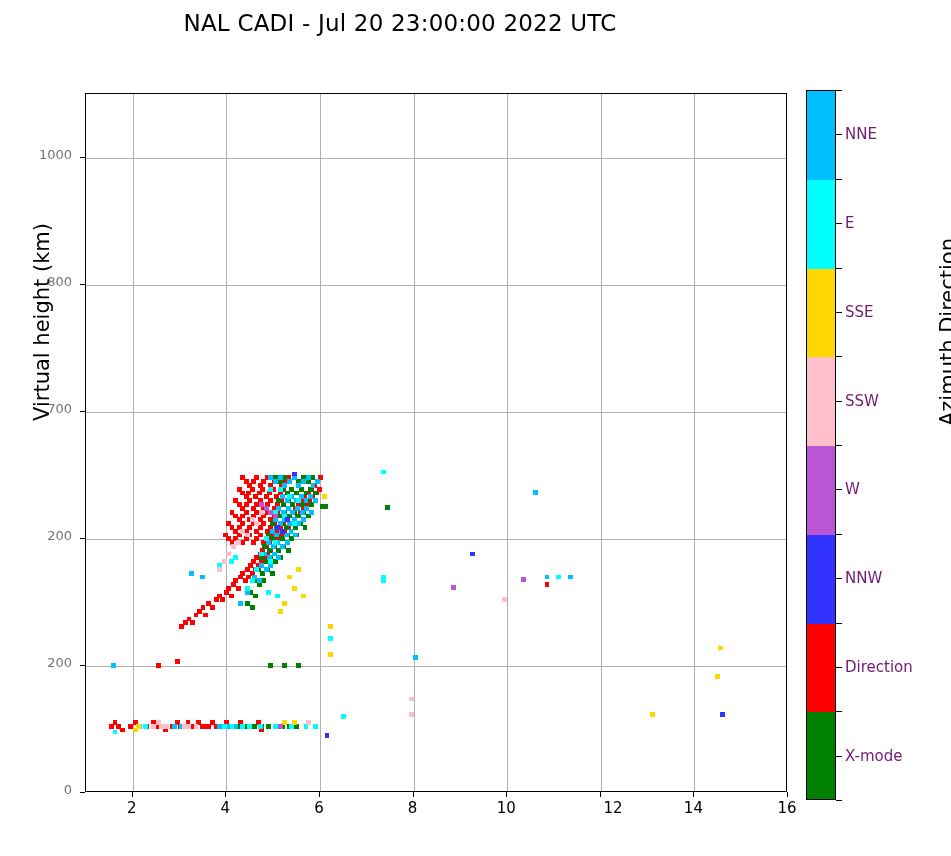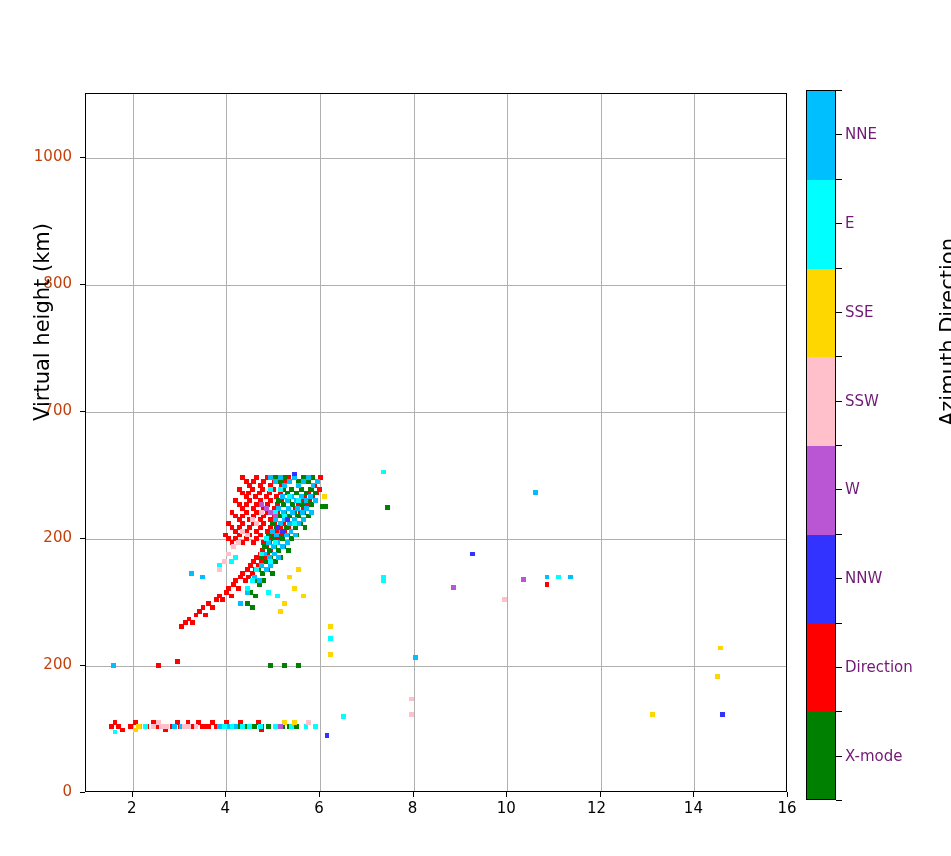--- a/index.html
+++ b/index.html
@@ -76,22 +76,22 @@
     height: 1px;
     width: 5px;
     background: #000;
     left: 80px;
   }
   .yticklabel {
     position: absolute;
     left: 0px;
     width: 72px;
     text-align: right;
-    font-size: 15px;
-    color: #c2410c;
+    font-size: 13px;
+    color: #737373;
   }
   #xlabel {
     position: absolute;
     left: 85px;
     top: 820px;
     width: 702px;
     text-align: center;
     font-size: 21px;
     color: #000;
   }
@@ -146,20 +146,21 @@
     color: #000;
     transform: rotate(-90deg);
     transform-origin: center center;
   }
 </style>
 </head>
 <body>
 
 <div id="figure">
 
+  <div id="chart-title">NAL CADI - Jul 20 23:00:00 2022 UTC</div>
 
   <div id="plot-frame">
     <div id="gridlines">
         <div class="gridline-v" style="left: 46.8px;"></div>
         <div class="gridline-v" style="left: 140.4px;"></div>
         <div class="gridline-v" style="left: 234px;"></div>
         <div class="gridline-v" style="left: 327.6px;"></div>
         <div class="gridline-v" style="left: 421.2px;"></div>
         <div class="gridline-v" style="left: 514.8px;"></div>
         <div class="gridline-v" style="left: 608.4px;"></div>
@@ -614,21 +615,21 @@
       <div class="xticklabel" style="left: 111.8px;">2</div>
       <div class="xtick" style="left: 225.4px;"></div>
       <div class="xticklabel" style="left: 205.4px;">4</div>
       <div class="xtick" style="left: 319px;"></div>
       <div class="xticklabel" style="left: 299px;">6</div>
       <div class="xtick" style="left: 412.6px;"></div>
       <div class="xticklabel" style="left: 392.6px;">8</div>
       <div class="xtick" style="left: 506.2px;"></div>
       <div class="xticklabel" style="left: 486.2px;">10</div>
       <div class="xtick" style="left: 599.8px;"></div>
-      <div class="xticklabel" style="left: 566px; text-align: right;">12</div>
+      <div class="xticklabel" style="left: 593px;">12</div>
       <div class="xtick" style="left: 693.4px;"></div>
       <div class="xticklabel" style="left: 673.4px;">14</div>
       <div class="xtick" style="left: 787px;"></div>
       <div class="xticklabel" style="left: 767px;">16</div>
     </div>
   <div id="yticks">
       <div class="ytick" style="top: 792px;"></div>
       <div class="yticklabel" style="top: 782px;">0</div>
       <div class="ytick" style="top: 664.909px;"></div>
       <div class="yticklabel" style="top: 654.909px;">200</div>

